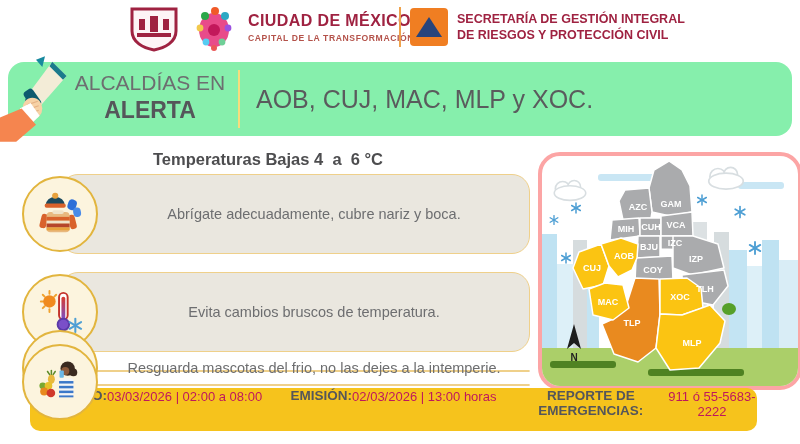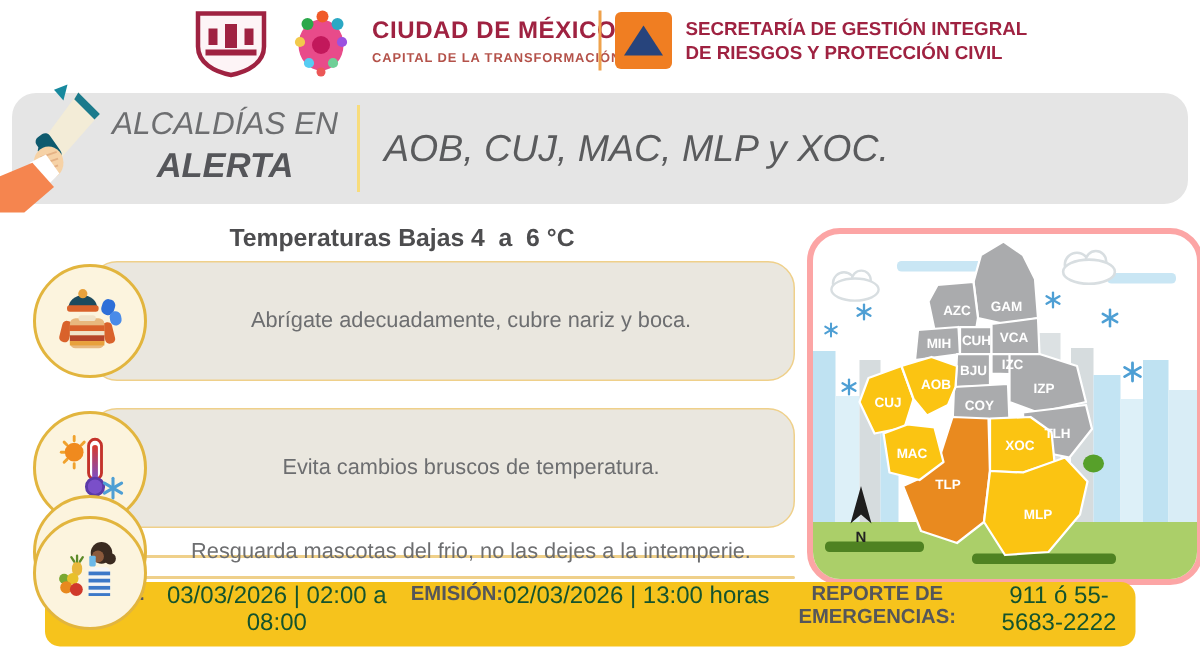--- a/index.html
+++ b/index.html
@@ -11,21 +11,21 @@
   .hdr-emblem{position:absolute;left:188px;top:2px;}
   .brand{position:absolute;left:248px;top:12px;}
   .brand-title{font-size:16px;font-weight:bold;color:#9F2241;letter-spacing:.4px;}
   .brand-sub{font-size:8.6px;font-weight:bold;color:#B4524A;letter-spacing:.6px;margin-top:3px;}
   .hdr-divider{position:absolute;left:399px;top:7px;width:2px;height:40px;background:#EFA24C;}
   .pc-logo{position:absolute;left:410px;top:8px;width:38px;height:38px;background:#F07E22;border-radius:4px;display:flex;align-items:center;justify-content:center;}
   .pc-tri{width:0;height:0;border-left:13px solid transparent;border-right:13px solid transparent;border-bottom:20px solid #27447C;}
   .secretary{position:absolute;left:457px;top:12px;font-size:12.5px;font-weight:bold;color:#9F2241;line-height:1.25;}
 
   
-  .banner{position:absolute;left:8px;top:62px;width:784px;height:74px;background:#e5e5e5;border-radius:16px;font-style:italic;}
+  .banner{position:absolute;left:8px;top:62px;width:784px;height:74px;background:#86efac;border-radius:16px;}
   .megaphone{position:absolute;left:-8px;top:-6px;width:72px;height:86px;}
   .banner-title{position:absolute;left:52px;top:9px;width:180px;text-align:center;}
   .banner-t1{font-size:21px;color:#6D6E70;}
   .banner-t2{font-size:23px;font-weight:bold;color:#55565A;margin-top:2px;}
   .banner-divider{position:absolute;left:230px;top:8px;width:2px;height:58px;background:#F8DC7C;}
   .banner-list{position:absolute;left:248px;top:0;height:100%;display:flex;align-items:center;font-size:25px;color:#5A5B5D;}
 
   
   .subtitle{position:absolute;left:8px;top:150px;width:520px;text-align:center;font-size:16.5px;font-weight:bold;color:#4D4D4F;white-space:pre-wrap;}
 
@@ -42,21 +42,21 @@
   .r-normal{fill:#AAABAD;stroke:#fff;stroke-width:1.5;stroke-linejoin:round;}
   .r-yellow{fill:#FBC412;stroke:#fff;stroke-width:1.5;stroke-linejoin:round;}
   .r-orange{fill:#E98A1F;stroke:#fff;stroke-width:1.5;stroke-linejoin:round;}
   .map-label{font-family:"Liberation Sans",sans-serif;font-size:9px;font-weight:bold;fill:#FFFFFF;text-anchor:middle;}
   .compass-label{font-family:"Liberation Sans",sans-serif;font-size:10px;font-weight:bold;fill:#222;text-anchor:middle;}
 
   
   .footer{position:absolute;left:30px;top:388px;width:727px;height:43px;background:#F6C31C;border-radius:10px;display:flex;}
   .foot-col{flex:1;display:flex;flex-direction:row;justify-content:center;text-align:center;}
   .foot-label{font-size:13.5px;font-weight:bold;color:#55565A;}
-  .foot-value{font-size:16px;color:#14532d;margin-top:1px;}
+  .foot-value{font-size:13px;color:#be185d;margin-top:1px;}
 </style>
 </head>
 <body>
 
 <svg width="0" height="0" style="position:absolute" aria-hidden="true">
   <defs>
     <g id="flake" stroke="#4E9FD4" stroke-width="1.7" stroke-linecap="round" fill="none">
       <line x1="0" y1="-5.5" x2="0" y2="5.5"></line>
       <line x1="-4.8" y1="-2.8" x2="4.8" y2="2.8"></line>
       <line x1="-4.8" y1="2.8" x2="4.8" y2="-2.8"></line>

